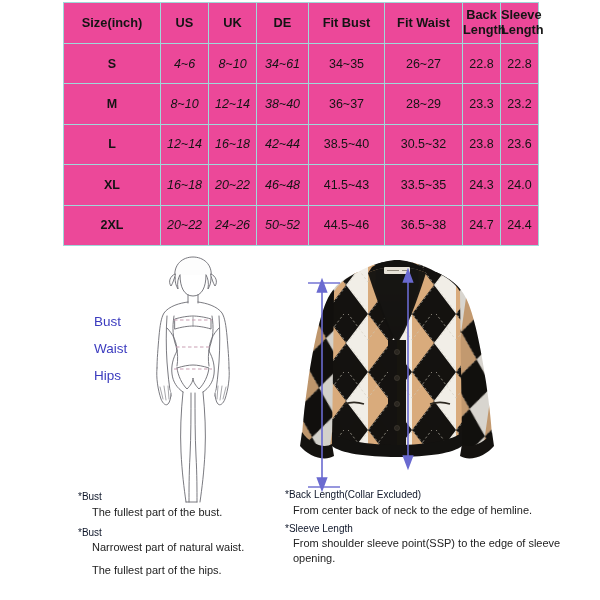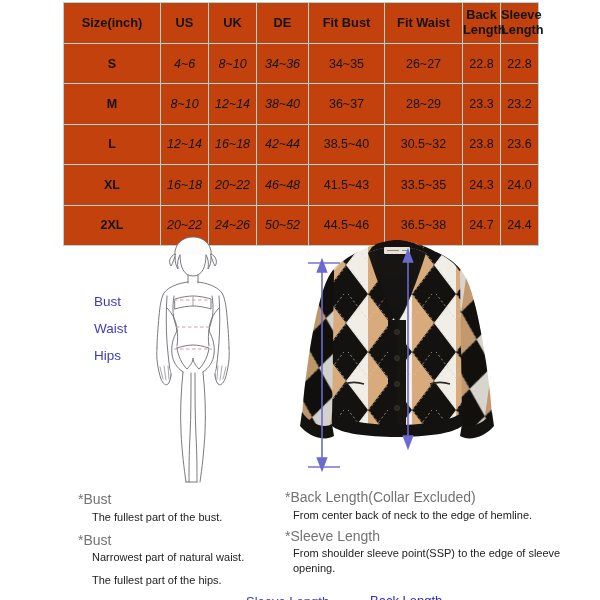--- a/index.html
+++ b/index.html
@@ -24,21 +24,21 @@
   }
   table.size-table {
     border-collapse: collapse;
     width: 473px;
     background: #ccf7f7;
     table-layout: fixed;
   }
   table.size-table td,
   table.size-table th {
     border: 1px solid #9fd9da;
-    background: #c2410c;
+    background: #ec4899;
     text-align: center;
     vertical-align: middle;
     color: #141414;
     padding: 0;
     font-size: 12.5px;
     line-height: 1.15;
   }
   table.size-table thead th {
     height: 40px;
     font-weight: bold;
@@ -62,21 +62,21 @@
   .col-bust  { width: 76px; }
   .col-waist { width: 78px; }
   .col-back  { width: 38px; }
   .col-sleeve{ width: 38px; }
   .hdr-two-line { display: block; }
 
   
   #illustration {
     position: absolute;
     left: 0;
-    top: 236px;
+    top: 256px;
     width: 512px;
     height: 250px;
   }
 
   
   .fig-label {
     position: absolute;
     color: #3b3bbf;
     font-size: 13.5px;
     font-family: "Liberation Sans", sans-serif;
@@ -110,22 +110,22 @@
   }
 
   
   .notes {
     position: absolute;
     font-family: "Liberation Sans", sans-serif;
   }
   #notes-left  { left: 78px;  top: 491px; width: 210px; }
   #notes-right { left: 285px; top: 489px; width: 300px; }
   .note-term {
-    color: #737373;
-    font-size: 14px;
+    color: #0f172a;
+    font-size: 10px;
     margin: 0 0 1px 0;
     line-height: 1.25;
   }
   .note-desc {
     color: #222222;
     font-size: 11px;
     margin: 0 0 7px 12px;
     line-height: 1.3;
   }
   #notes-right .note-desc { margin-left: 8px; margin-bottom: 6px; }
@@ -162,21 +162,21 @@
           <span class="hdr-two-line">Sleeve</span>
           <span class="hdr-two-line">Length</span>
         </th>
       </tr>
     </thead>
     <tbody>
       <tr>
         <td class="size-cell">S</td>
         <td class="intl">4~6</td>
         <td class="intl">8~10</td>
-        <td class="intl">34~36</td>
+        <td class="intl">34~61</td>
         <td>34~35</td>
         <td>26~27</td>
         <td>22.8</td>
         <td>22.8</td>
       </tr>
       <tr>
         <td class="size-cell">M</td>
         <td class="intl">8~10</td>
         <td class="intl">12~14</td>
         <td class="intl">38~40</td>

